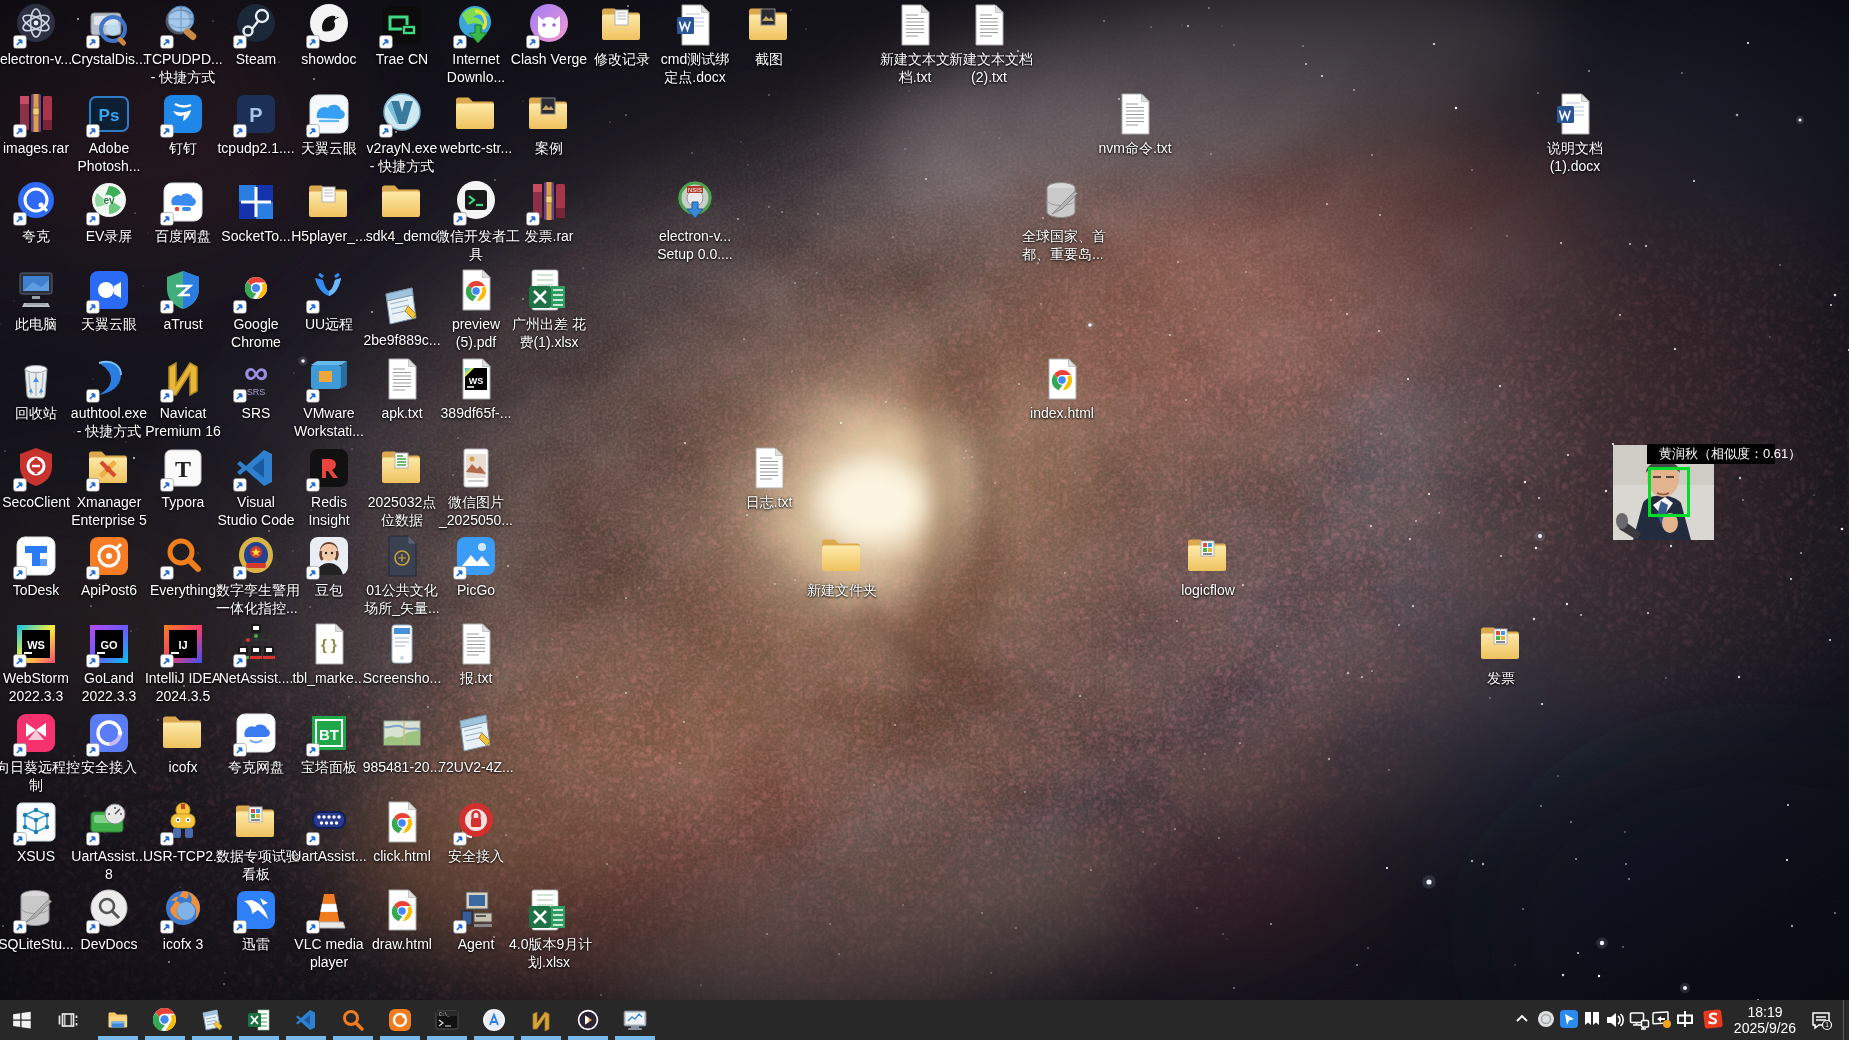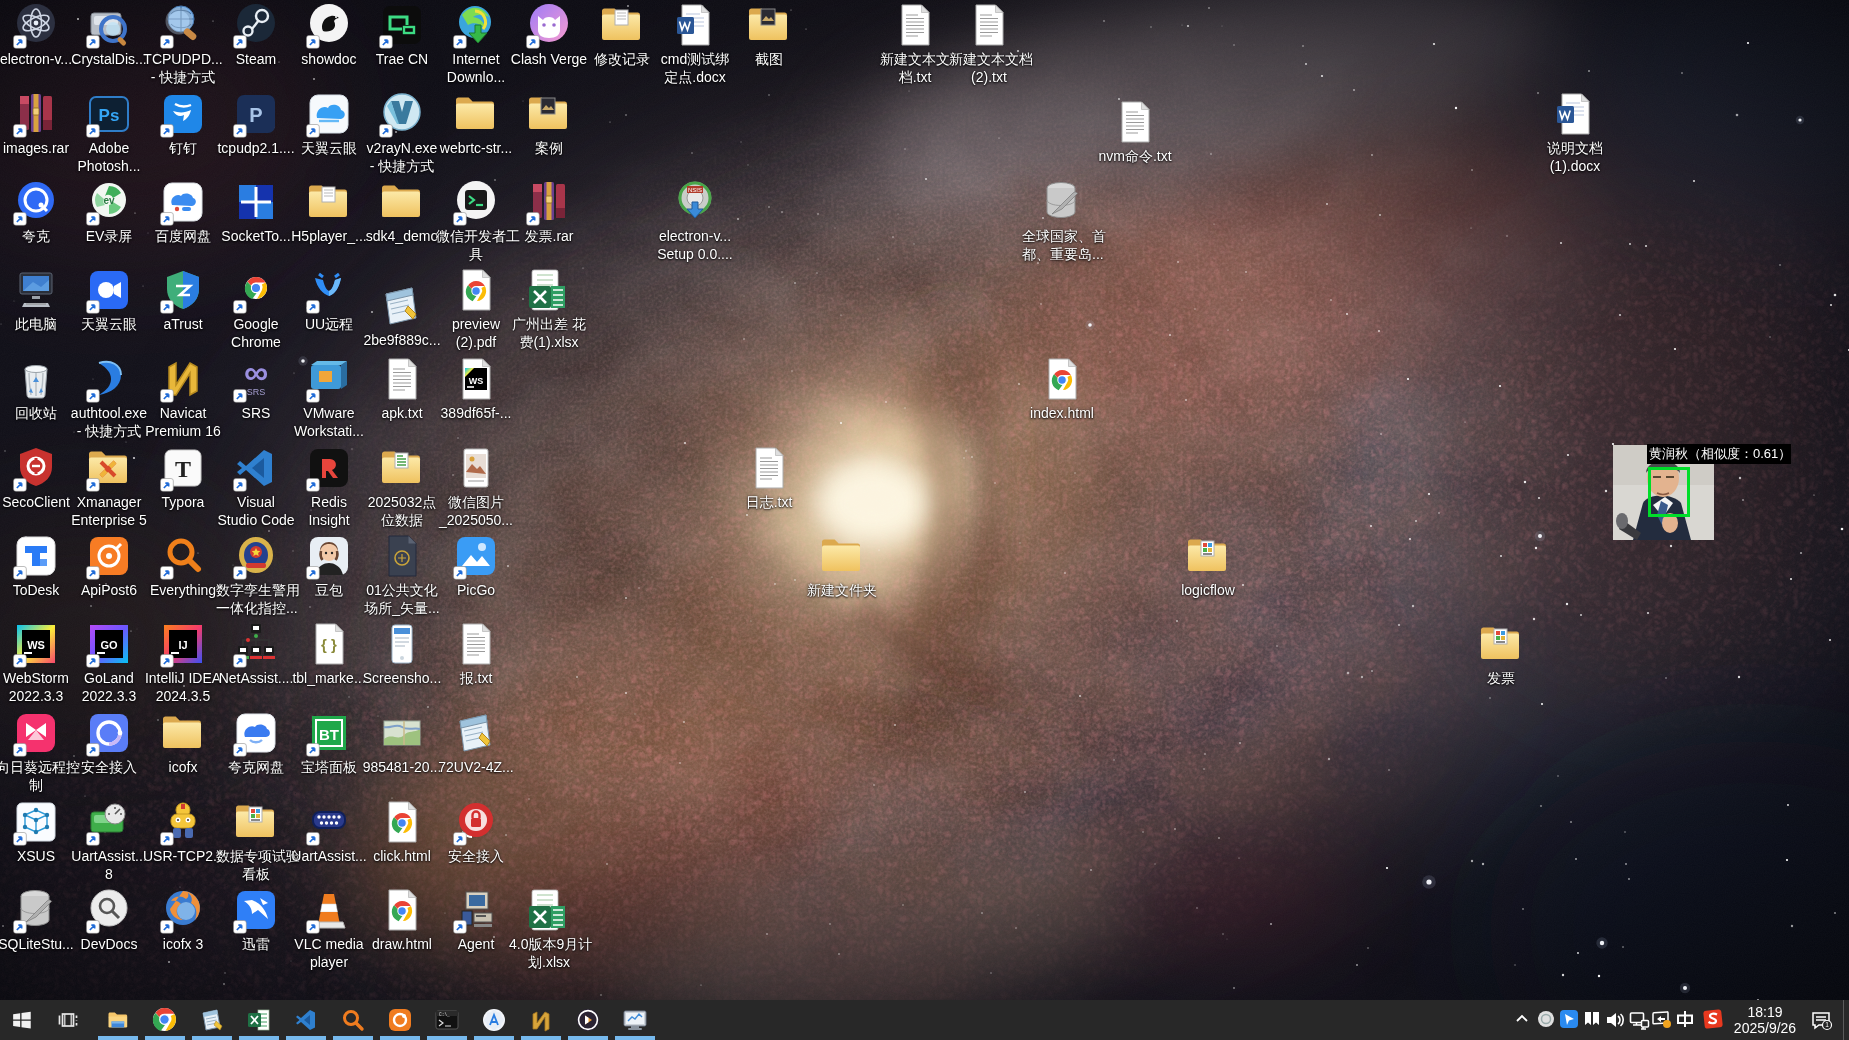--- a/index.html
+++ b/index.html
@@ -9,21 +9,21 @@
 .lb{margin-top:2px;font-size:14px;line-height:17.5px;color:#fff;text-shadow:0 1px 2px rgba(0,0,0,.9),0 0 3px rgba(0,0,0,.8)}
 .lb span{display:block;white-space:nowrap}
 #taskbar{position:absolute;left:0;top:1000px;width:1849px;height:40px;background:#282828}
 .tbi{position:absolute;top:7px;width:26px;height:26px}
 .tbl{position:absolute;top:36px;width:40px;height:4px;background:#76b9ed}
 .tri{position:absolute;top:9px;width:22px;height:22px;text-align:center}
 #clock{position:absolute;left:1727px;top:4px;width:76px;text-align:center;font-size:14px;line-height:16px;color:#fff}
 #showdesk{position:absolute;left:1843px;top:0;width:1px;height:40px;background:#5a5a5a}
 #face{position:absolute;left:1613px;top:445px;width:101px;height:95px}
 #fbox{position:absolute;left:35px;top:22px;width:42px;height:50px;border:3px solid #00dd2a}
-#flab{position:absolute;left:34px;top:-1px;width:144px;height:20px;background:#000;color:#fff;font-size:13px;line-height:20px;white-space:nowrap;padding-left:2px}
+#flab{position:absolute;left:34px;top:-1px;width:128px;height:20px;background:#000;color:#fff;font-size:13px;line-height:20px;white-space:nowrap;padding-left:12px}
 </style></head>
 <body>
 <svg id="wp" width="1849" height="1040" viewBox="0 0 1849 1040" preserveAspectRatio="none">
 <defs>
 <filter id="b90" x="-60%" y="-60%" width="220%" height="220%">
         <feGaussianBlur stdDeviation="90"></feGaussianBlur>
       </filter>
 <filter id="b60" x="-60%" y="-60%" width="220%" height="220%">
         <feGaussianBlur stdDeviation="60"></feGaussianBlur>
       </filter>
@@ -1489,21 +1489,21 @@
   </div>
 <div class="cell" style="left:436px;top:266px">
     <svg class="ic" width="48" height="48" viewBox="0 0 48 48">
       <use href="#page"></use>
       <g transform="translate(13,14) scale(0.92)">
         <use href="#chromeball"></use>
       </g>
     </svg>
     <div class="lb">
       <span>preview</span>
-      <span>(2).pdf</span>
+      <span>(5).pdf</span>
     </div>
   </div>
 <div class="cell" style="left:436px;top:355px">
     <svg class="ic" width="48" height="48" viewBox="0 0 48 48">
       <use href="#page"></use>
       <rect x="13" y="13" width="22" height="22" fill="#000"></rect>
       <path d="M13 13h9l-9 9z" fill="url(#jb1)"></path>
       <text x="24" y="29" font-family="Liberation Sans" font-size="9" font-weight="bold" fill="#fff" text-anchor="middle">WS</text>
       <path d="M15 32h7" stroke="#fff" stroke-width="1.6"></path>
     </svg>
@@ -1733,21 +1733,21 @@
     <svg class="ic" width="48" height="48" viewBox="0 0 48 48">
       <use href="#page"></use>
       <g transform="translate(13,14) scale(0.92)">
         <use href="#chromeball"></use>
       </g>
     </svg>
     <div class="lb">
       <span>index.html</span>
     </div>
   </div>
-<div class="cell" style="left:1095px;top:98px">
+<div class="cell" style="left:1095px;top:90px">
     <svg class="ic" width="48" height="48" viewBox="0 0 48 48">
       <use href="#page"></use>
       <use href="#tlines"></use>
     </svg>
     <div class="lb">
       <span>nvm命令.txt</span>
     </div>
   </div>
 <div class="cell" style="left:1168px;top:532px">
     <svg class="ic" width="48" height="48" viewBox="0 0 48 48">

